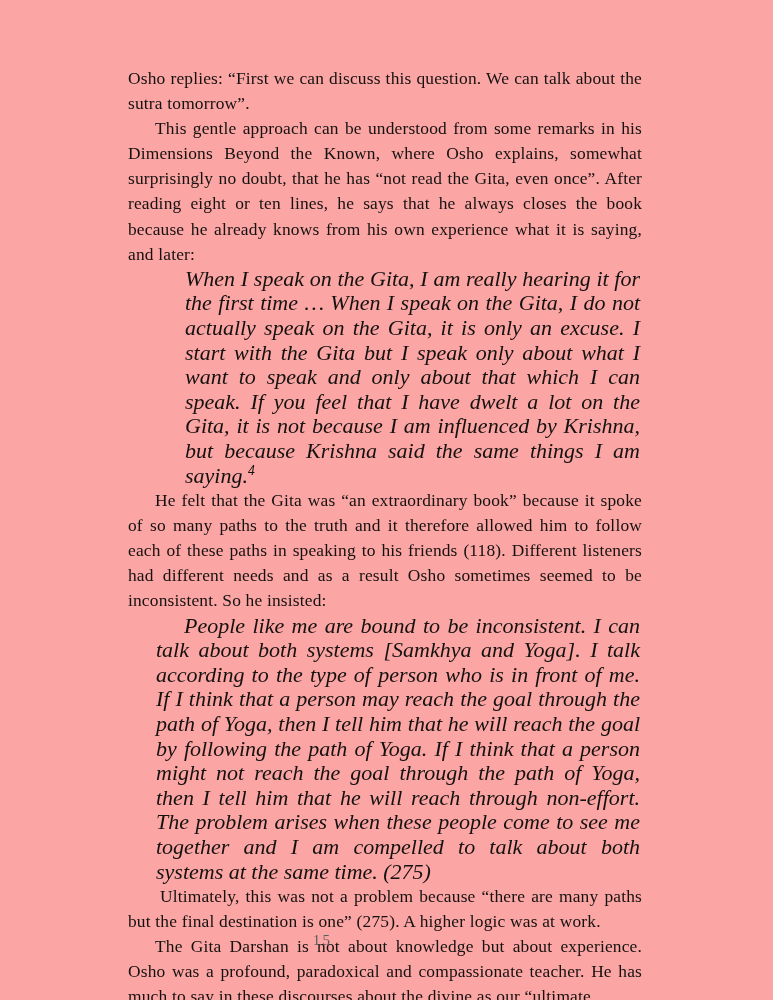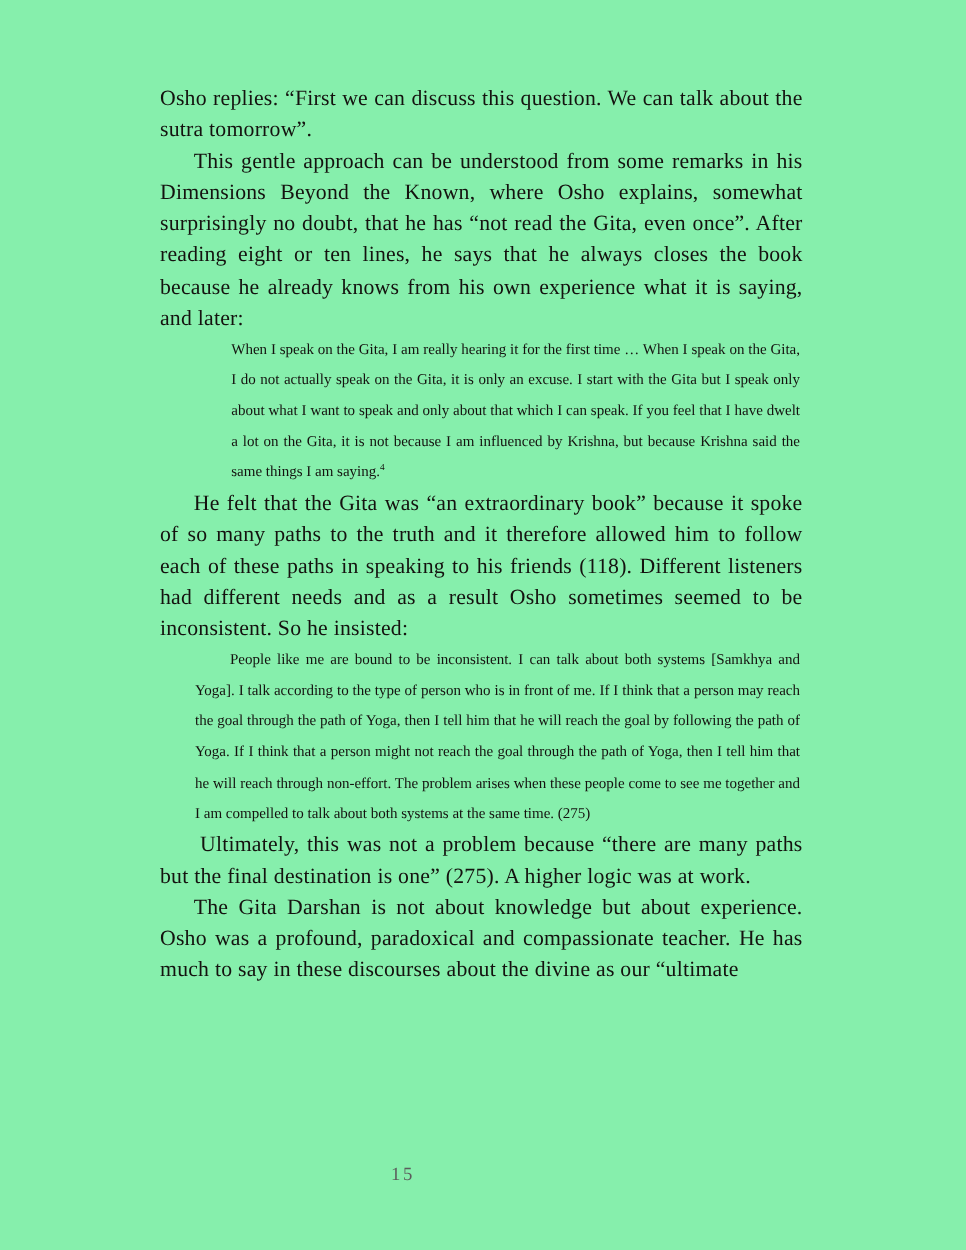--- a/index.html
+++ b/index.html
@@ -16,21 +16,21 @@
     position: relative;
     -webkit-font-smoothing: antialiased;
   }
 
   #page {
     position: absolute;
     left: 0;
     top: 0;
     width: 773px;
     height: 1000px;
-    background: #86efac;
+    background: #fca5a5;
   }
 
   
   #text-column {
     position: absolute;
     left: 128px;
     top: 66px;
     width: 514px;
   }
 
@@ -52,26 +52,27 @@
   p.indent-first-wide {
     text-indent: 32px;
   }
   p.no-indent {
     text-indent: 0;
   }
 
   
   blockquote.quote {
     margin: 0;
-    font-size: 12px;
+    font-size: 22px;
     line-height: 24.6px;
     text-align: justify;
     text-justify: inter-word;
     color: #14120f;
     hyphens: none;
+    font-style: italic;
   }
   blockquote.quote p {
     margin: 0;
   }
   blockquote.quote-a {
     padding-left: 57px;
     padding-right: 2px;
     text-indent: 0;
   }
   blockquote.quote-a p {

